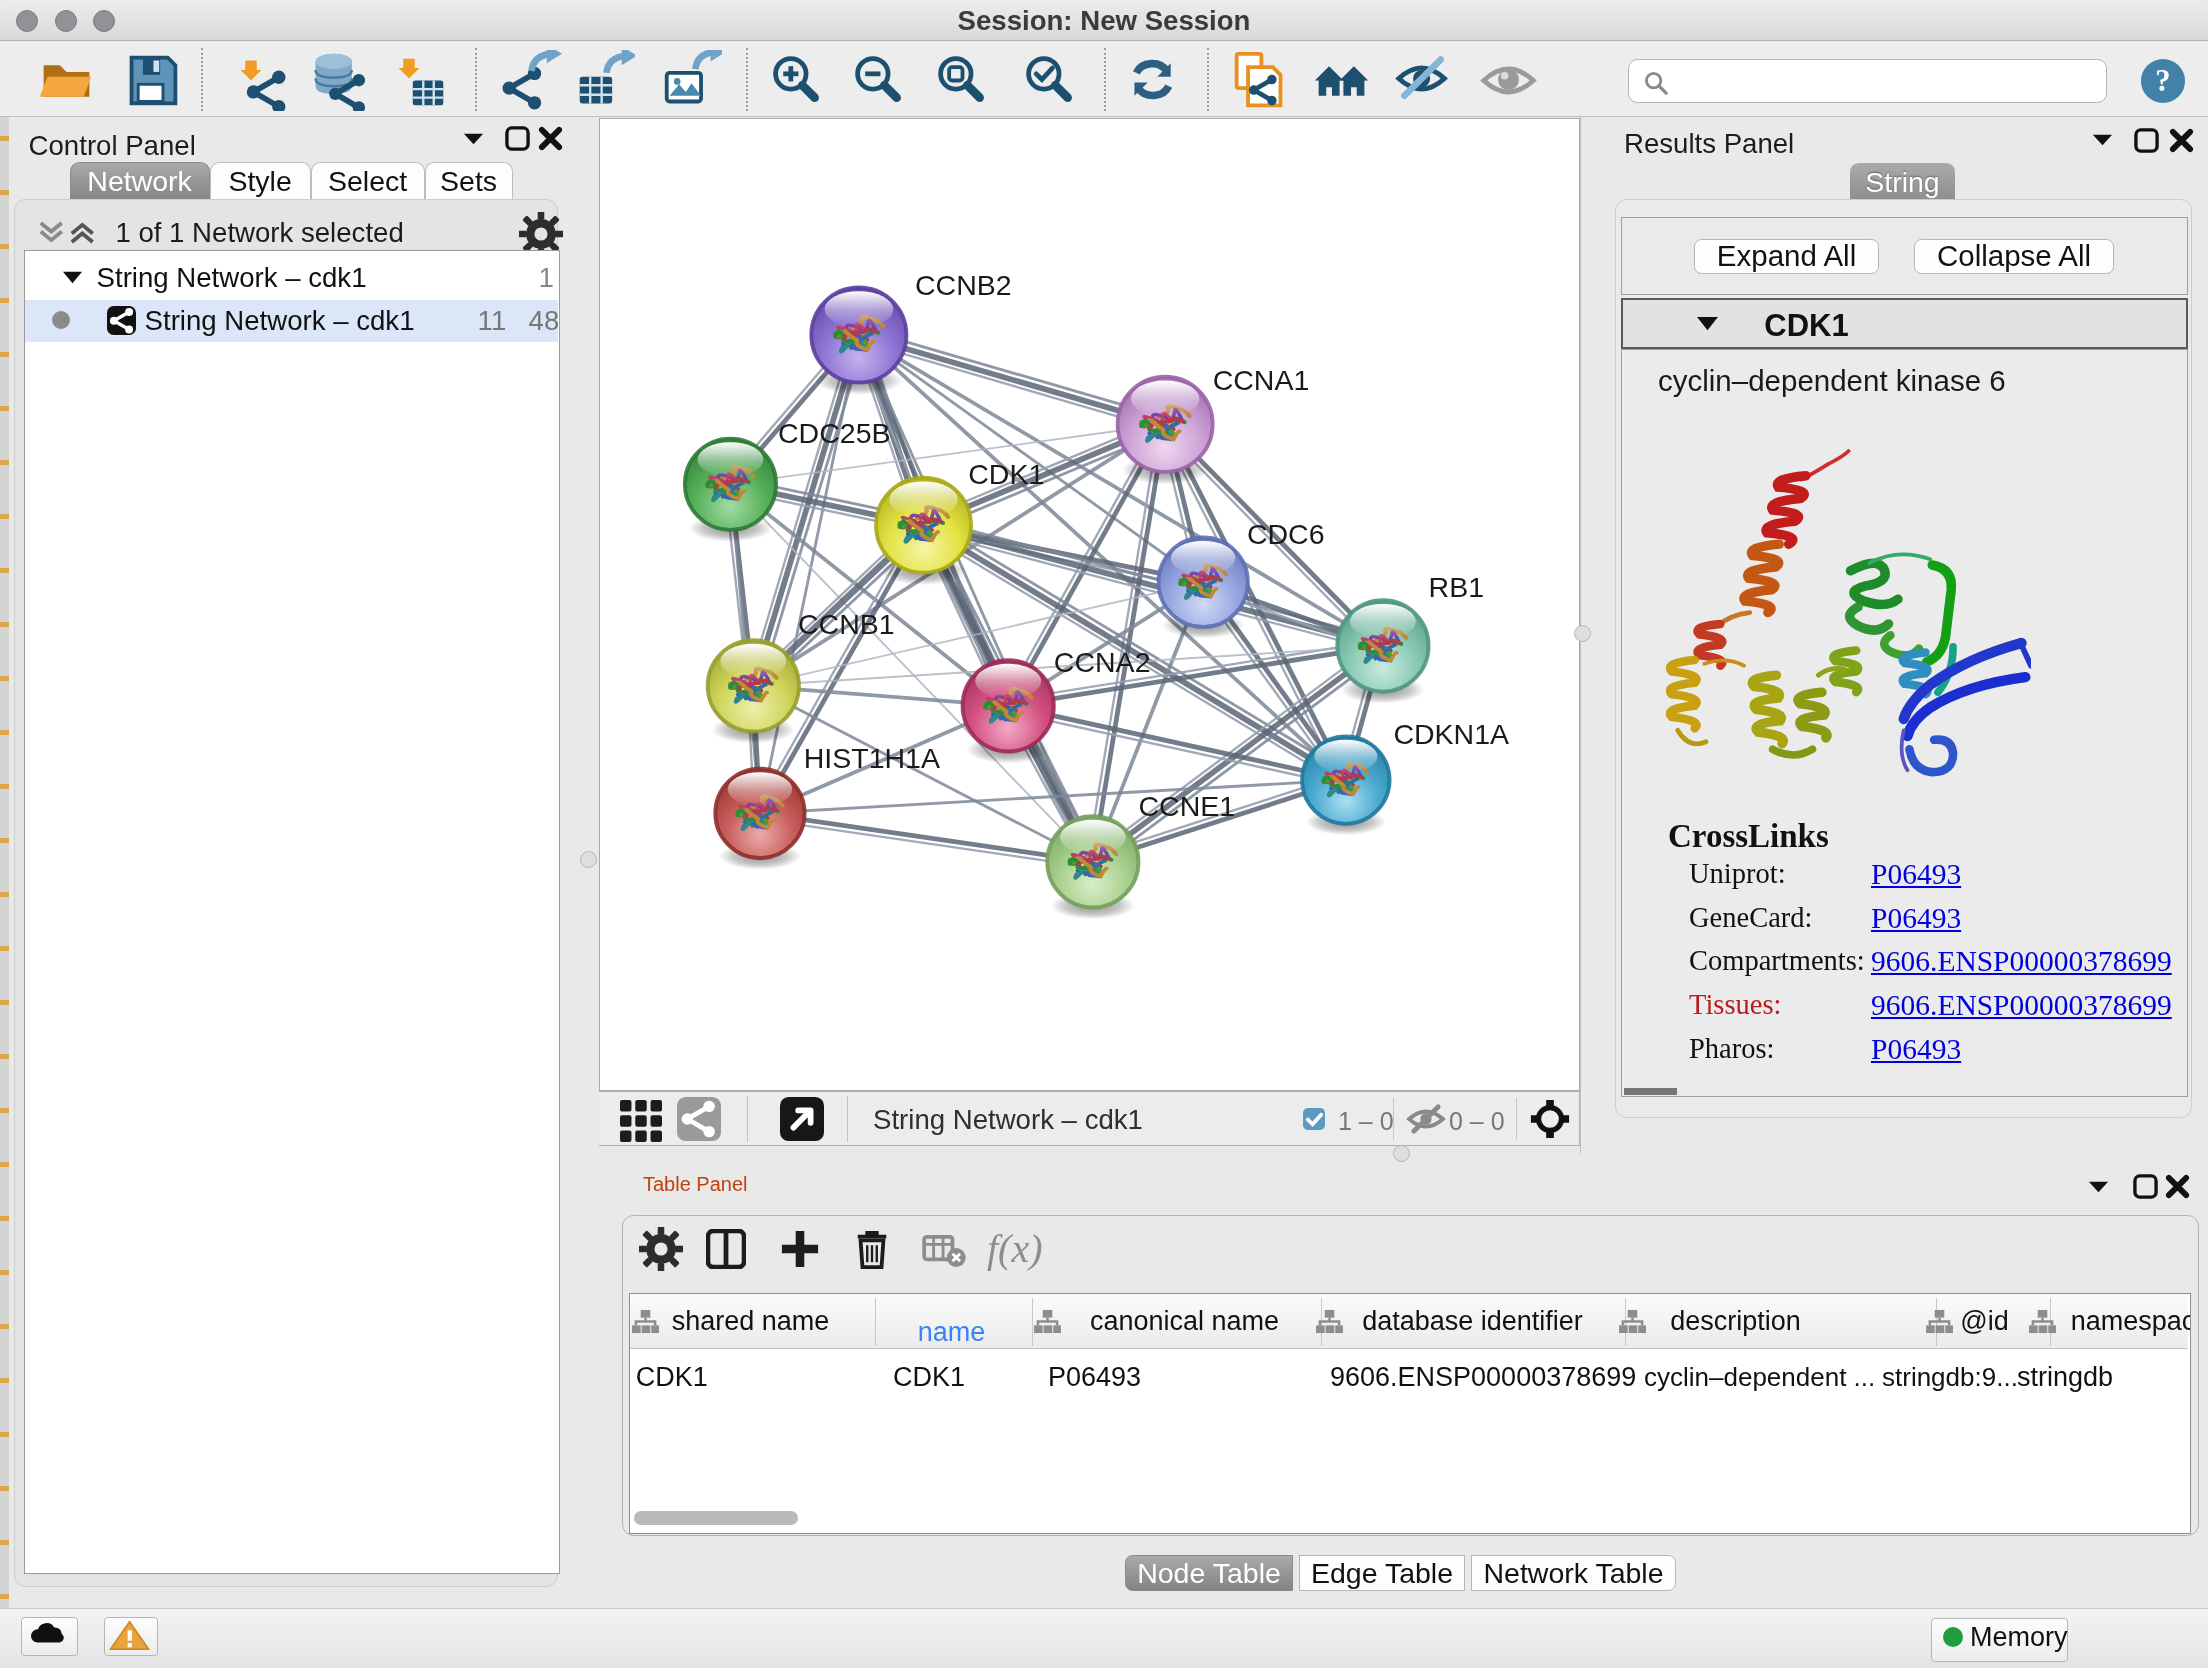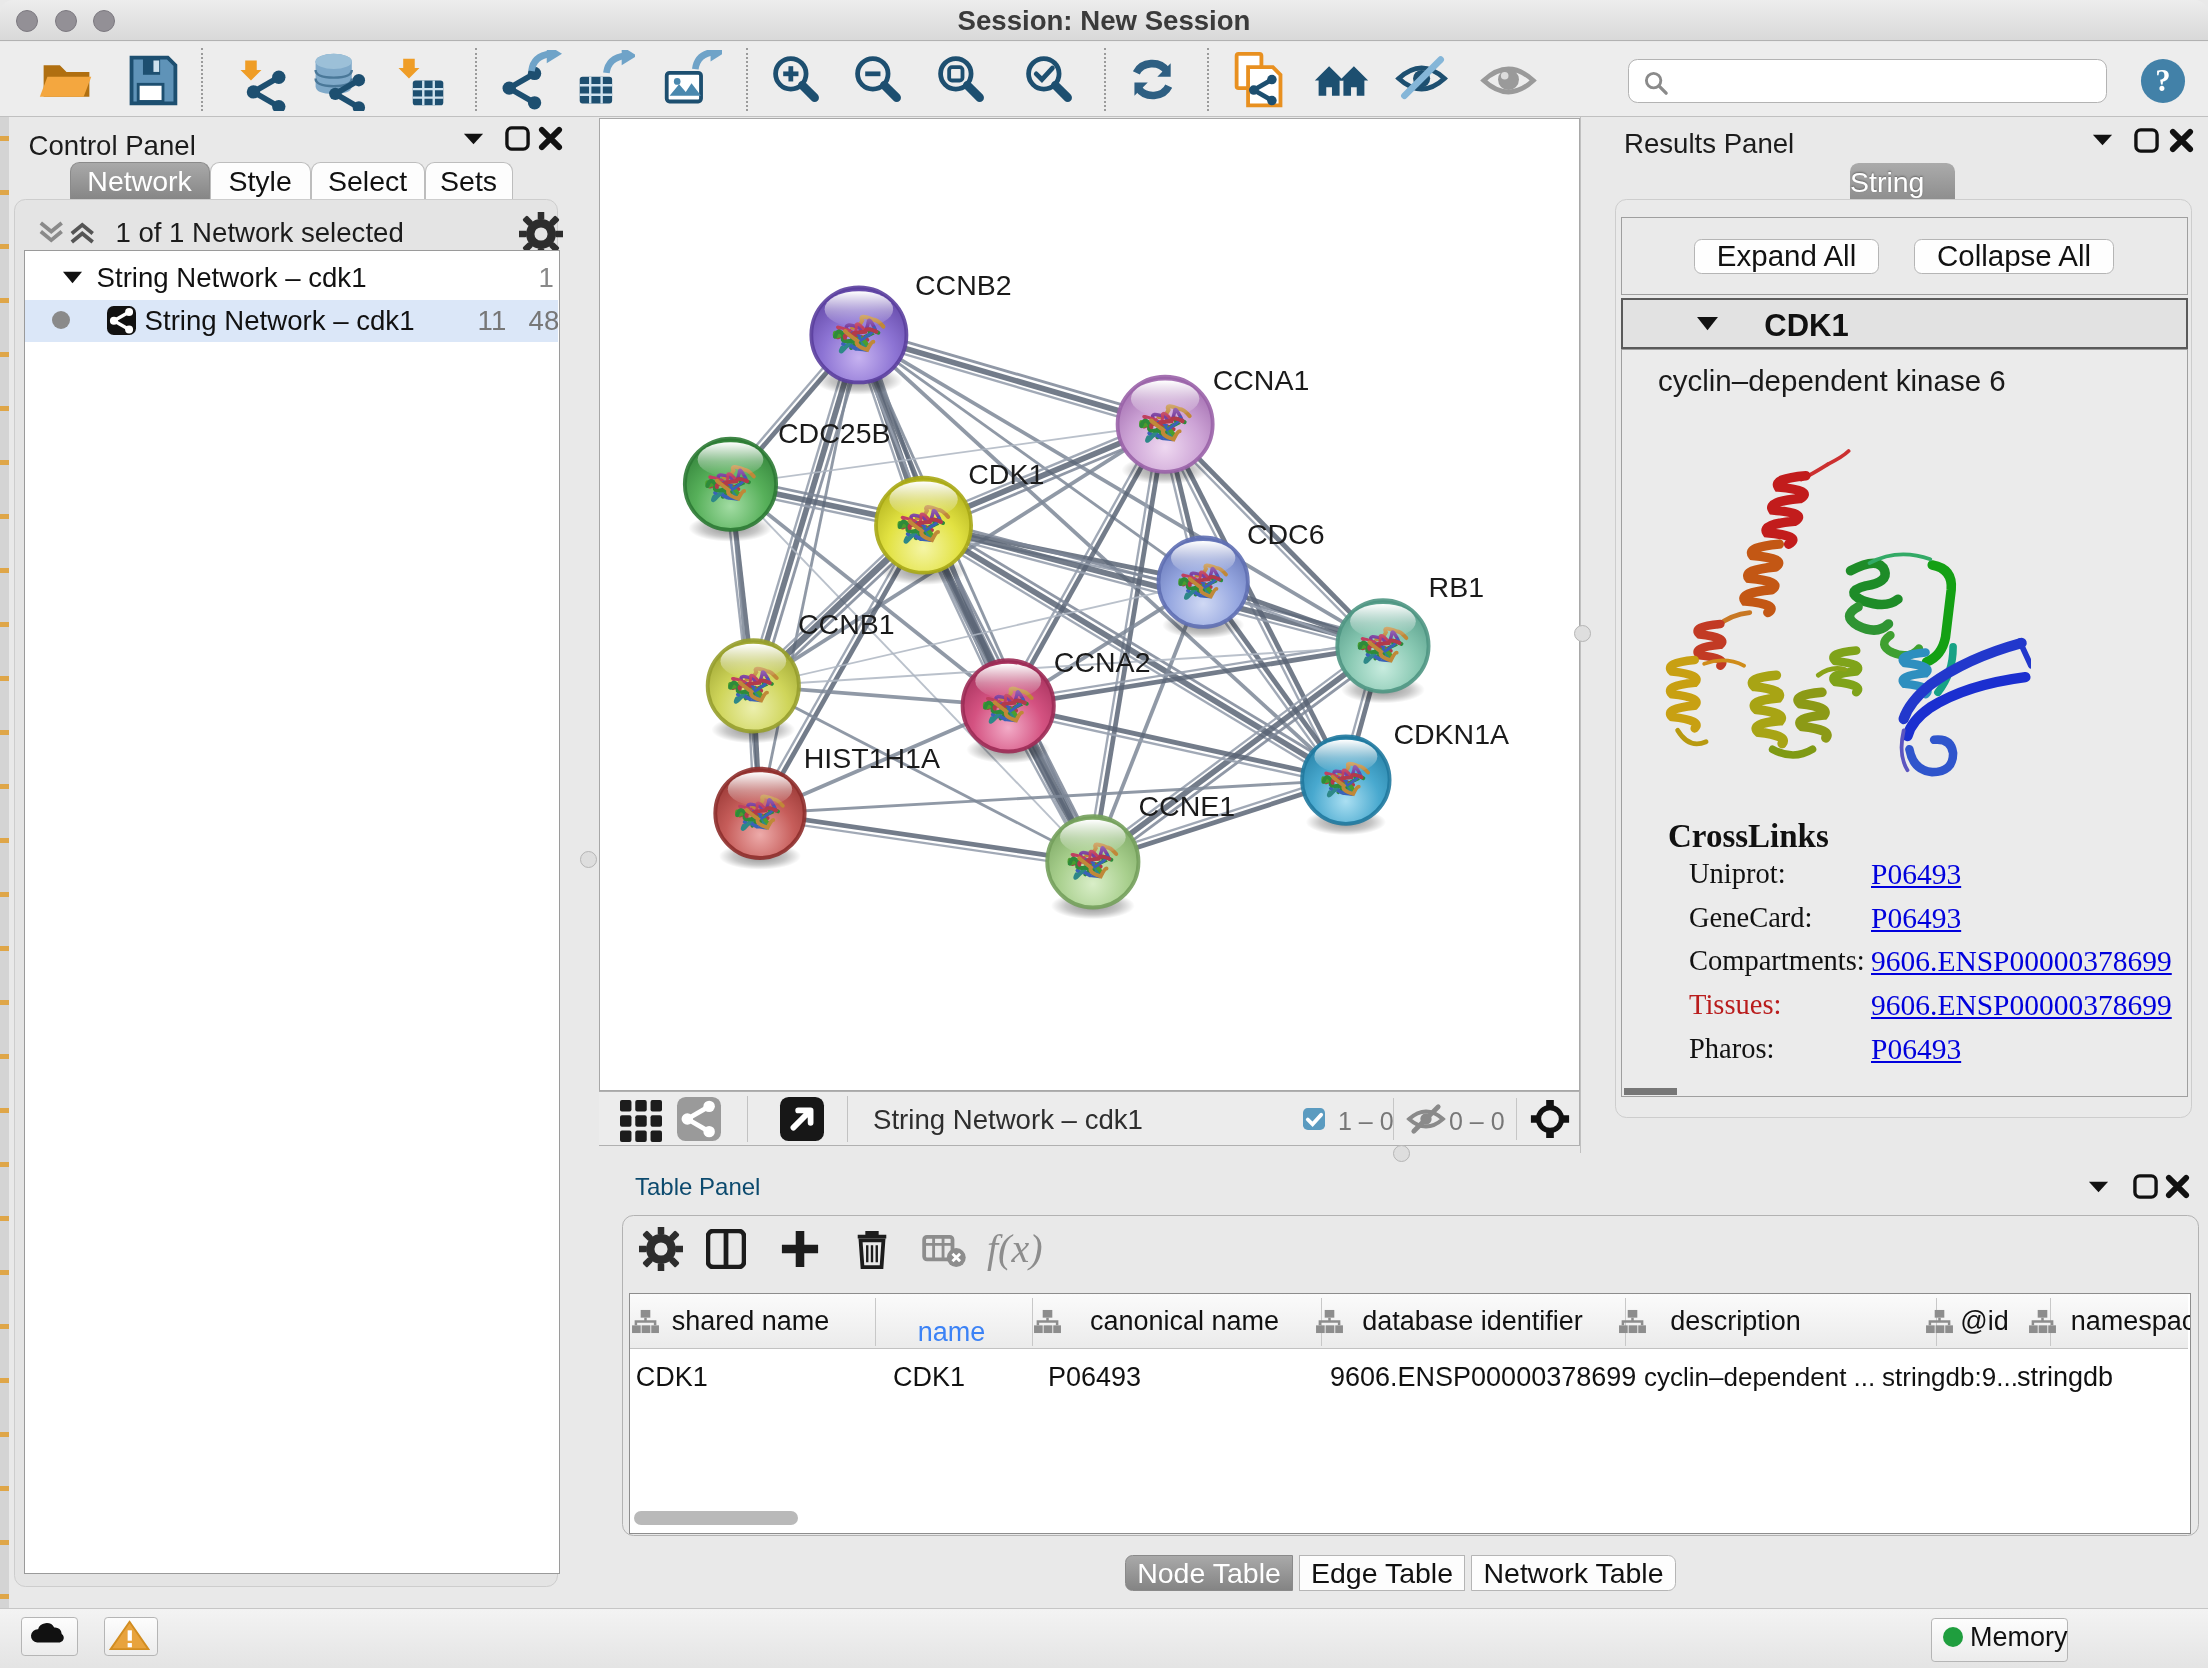--- a/index.html
+++ b/index.html
@@ -473,21 +473,21 @@
     <div class="abs" style="left:43px;top:10.5px;font-size:27.6px;color:#1c1c1c">Results Panel</div>
     <div class="abs" style="left:510px;top:11.4px"><svg width="23" height="23" viewBox="0 0 24 24" style="">
         <path d="M2,7 h20 l-10,11 z" fill="#111"></path>
       </svg></div>
     <div class="abs" style="left:553px;top:10.5px"><svg width="25" height="25" viewBox="0 0 26 26" style="">
         <rect x="2" y="2" width="22" height="22" rx="5" fill="none" stroke="#111" stroke-width="3.5"></rect>
       </svg></div>
     <div class="abs" style="left:588px;top:10.5px"><svg width="25" height="25" viewBox="0 0 26 26" style="">
         <path d="M4,4 L22,22 M22,4 L4,22" stroke="#111" stroke-width="6" stroke-linecap="round"></path>
       </svg></div>
-    <div class="abs" style="left:269px;top:46px;width:105px;height:38px;background:linear-gradient(#ababab,#8d8d8d);border-radius:8.6px 8.6px 0 0;color:#fff;font-size:28.5px;line-height:38px;text-shadow:0 -1px 1.9px #666">String</div>
+    <div class="abs" style="left:269px;top:46px;width:105px;height:38px;background:linear-gradient(#ababab,#8d8d8d);border-radius:8.6px 8.6px 0 0;color:#fff;font-size:28.5px;text-align:center;line-height:38px;text-shadow:0 -1px 1.9px #666">String</div>
     <div class="abs" style="left:34px;top:82px;width:577px;height:919px;background:#eaeaea;border:1.9px solid #cdcdcd;border-radius:11.4px"></div>
     <div class="abs" style="left:40px;top:100px;width:567px;height:78px;border:1.9px solid #9f9f9f;background:#eaeaea"></div>
     <div class="abs" style="left:113px;top:122px;width:185px;height:35px;background:#fefefe;border:1.9px solid #b5b5b5;border-radius:7.6px;font-size:29.5px;text-align:center;line-height:32px;color:#111">Expand All</div>
     <div class="abs" style="left:333px;top:122px;width:200px;height:35px;background:#fefefe;border:1.9px solid #b5b5b5;border-radius:7.6px;font-size:29.5px;text-align:center;line-height:32px;color:#111">Collapse All</div>
     <div class="abs" style="left:40px;top:181px;width:567px;height:51px;border:2.9px solid #5a5a5a;background:#e2e2e2">
       <div class="abs" style="left:72px;top:15px"><svg width="25" height="19" viewBox="0 0 26 20" style="">
           <path d="M2,2 h22 l-11,14 z" fill="#111"></path>
         </svg></div>
       <div class="abs" style="left:0;top:7.6px;width:367px;text-align:center;font-size:31px;font-weight:bold;color:#111">CDK1</div>
     </div>
@@ -529,21 +529,21 @@
       <div class="abs" style="left:67px;top:595px;font-family:'Liberation Serif',serif;font-size:28.5px;color:#111">Compartments:</div>
       <div class="abs" style="left:249px;top:595px;font-family:'Liberation Serif',serif;font-size:29.5px;color:#0000dd;text-decoration:underline">9606.ENSP00000378699</div>
       <div class="abs" style="left:67px;top:639px;font-family:'Liberation Serif',serif;font-size:28.5px;color:#b91c1c">Tissues:</div>
       <div class="abs" style="left:249px;top:639px;font-family:'Liberation Serif',serif;font-size:29.5px;color:#0000dd;text-decoration:underline">9606.ENSP00000378699</div>
       <div class="abs" style="left:67px;top:683px;font-family:'Liberation Serif',serif;font-size:28.5px;color:#111">Pharos:</div>
       <div class="abs" style="left:249px;top:683px;font-family:'Liberation Serif',serif;font-size:29.5px;color:#0000dd;text-decoration:underline">P06493</div>
       <div class="abs" style="left:1.9px;top:738px;width:53px;height:6.7px;background:#777"></div>
     </div>
   </div>
 <div class="abs" style="left:599px;top:1153px;width:1609px;height:456px;background:#e9e9e9">
-    <div class="abs" style="left:36px;top:20px;font-size:24px;color:#0c4a6e">Table Panel</div>
+    <div class="abs" style="left:44px;top:20px;font-size:20px;color:#c2410c">Table Panel</div>
     <div class="abs" style="left:1488px;top:22px"><svg width="23" height="23" viewBox="0 0 24 24" style="">
         <path d="M2,7 h20 l-10,11 z" fill="#111"></path>
       </svg></div>
     <div class="abs" style="left:1534px;top:21px"><svg width="25" height="25" viewBox="0 0 26 26" style="">
         <rect x="2" y="2" width="22" height="22" rx="5" fill="none" stroke="#111" stroke-width="3.5"></rect>
       </svg></div>
     <div class="abs" style="left:1566px;top:21px"><svg width="25" height="25" viewBox="0 0 26 26" style="">
         <path d="M4,4 L22,22 M22,4 L4,22" stroke="#111" stroke-width="6" stroke-linecap="round"></path>
       </svg></div>
     <div class="abs" style="left:23px;top:62px;width:1577px;height:321px;border:1.9px solid #b2b2b2;border-radius:11.4px;background:#e9e9e9"></div>

